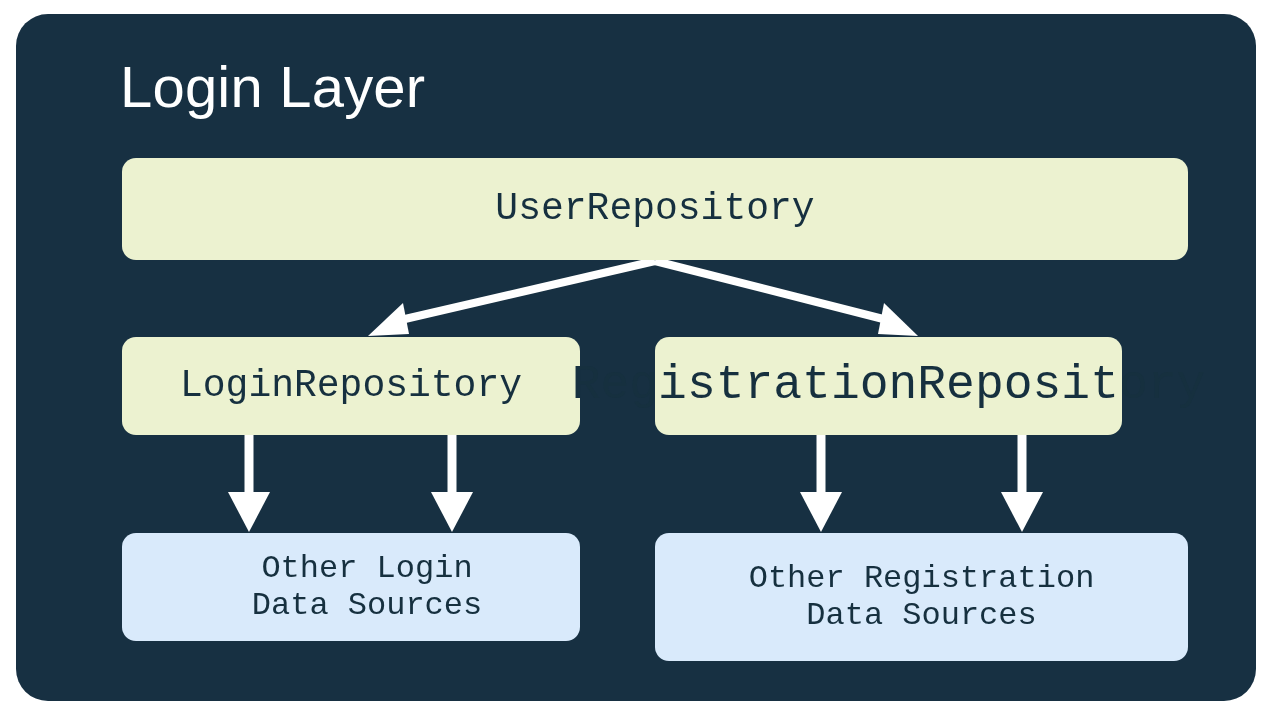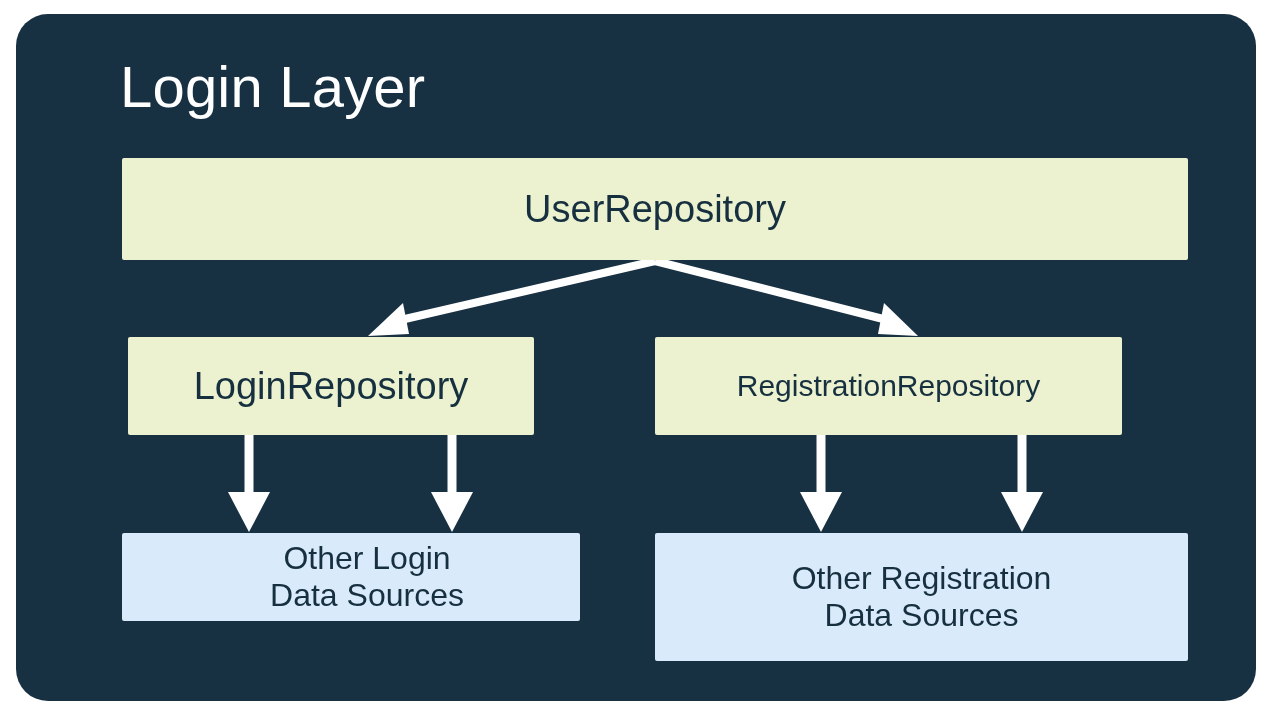--- a/index.html
+++ b/index.html
@@ -36,65 +36,66 @@
     line-height: 1;
     color: #ffffff;
     font-weight: 400;
     letter-spacing: 0.2px;
     white-space: nowrap;
   }
 
   .node {
     position: absolute;
     box-sizing: border-box;
-    border-radius: 2px;
+    border-radius: 14px;
     display: flex;
     align-items: center;
     justify-content: center;
     text-align: center;
     color: #16303F;
     font-weight: 400;
     line-height: 1.16;
+    font-family: Liberation Mono, monospace;
   }
   .node.repo {
     background: #ECF2D0;
   }
   .node.source {
     background: #D9EAFB;
   }
 
   
   #node-user-repository {
     left: 122px;
     top: 158px;
     width: 1066px;
     height: 102px;
     font-size: 38px;
   }
   
   #node-login-repository {
-    left: 128px;
+    left: 122px;
     top: 337px;
-    width: 406px;
+    width: 458px;
     height: 98px;
     font-size: 38px;
   }
   #node-registration-repository {
     left: 655px;
     top: 337px;
     width: 467px;
     height: 98px;
-    font-size: 30px;
+    font-size: 48px;
   }
   
   #node-login-sources {
     left: 122px;
     top: 533px;
     width: 458px;
-    height: 88px;
+    height: 108px;
     font-size: 32px;
     padding-left: 32px;
   }
   #node-registration-sources {
     left: 655px;
     top: 533px;
     width: 533px;
     height: 128px;
     font-size: 32px;
   }

